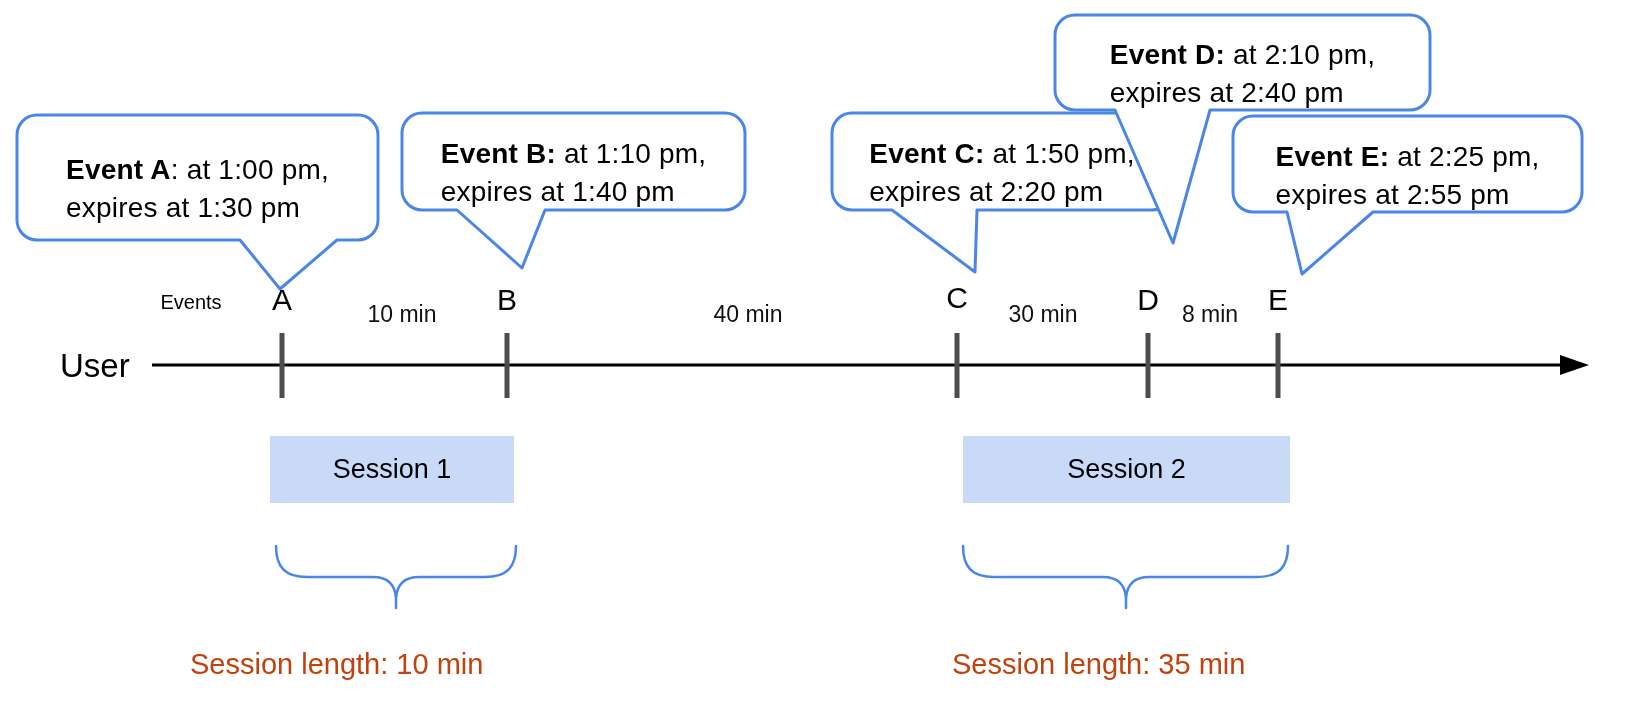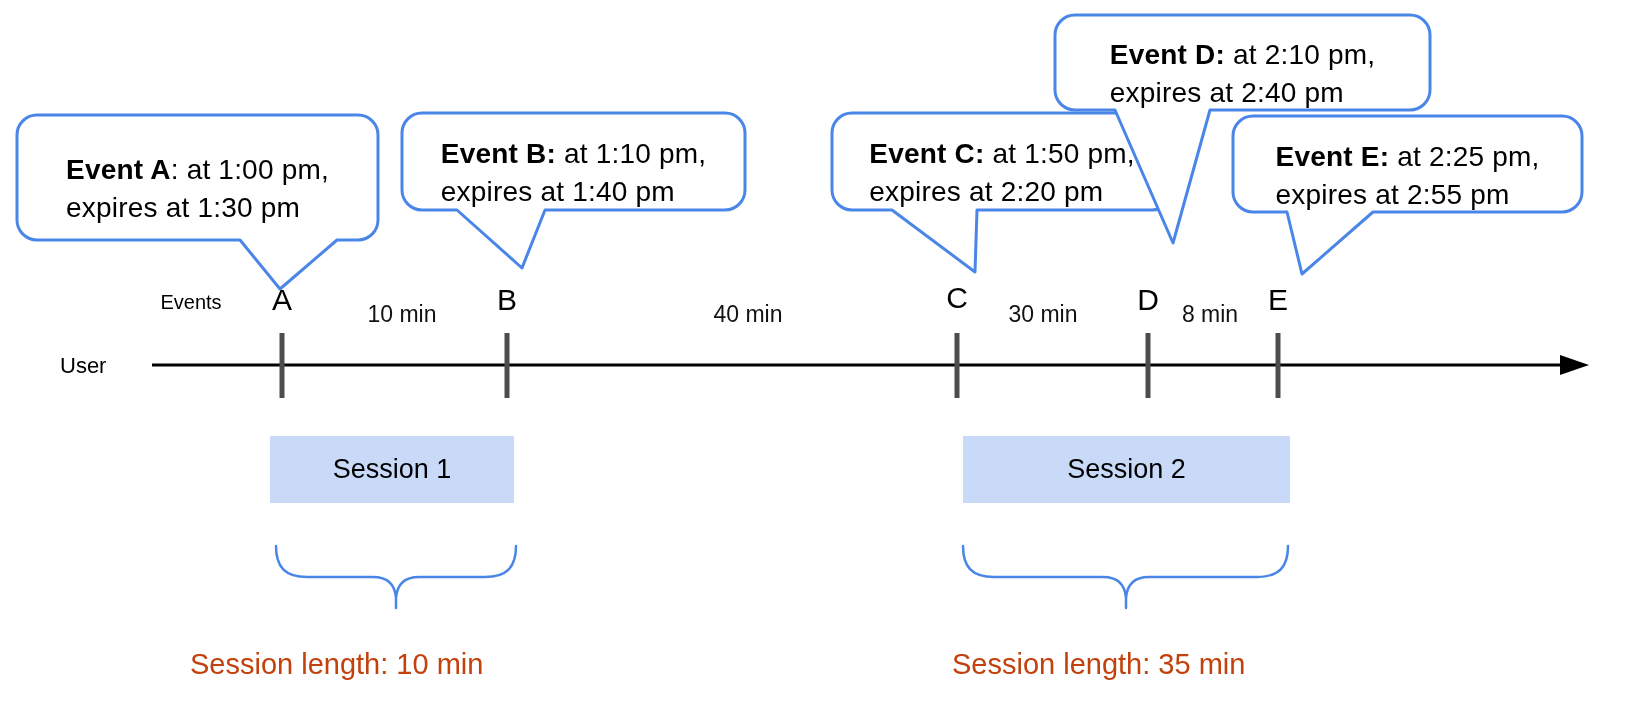--- a/index.html
+++ b/index.html
@@ -19,21 +19,21 @@
     pointer-events:none;
   }
   .bubble-text .inner{text-align:left;margin-top:23px;}
   .marker-letter{
     width:60px;text-align:center;font-size:30px;line-height:30px;
   }
   .gap-label{
     width:120px;text-align:center;font-size:23px;line-height:23px;color:#111;
   }
   .axis-label{font-size:20px;line-height:28px;}
-  .user-label{font-size:22px;line-height:33px;}
+  .user-label{font-size:33px;line-height:33px;}
   .session-label{
     display:flex;align-items:center;justify-content:center;
     font-size:27px;
   }
   .session-length{
     width:420px;text-align:left;font-size:29px;line-height:29px;color:#c2410c;
   }
 </style>
 </head>
 <body>

